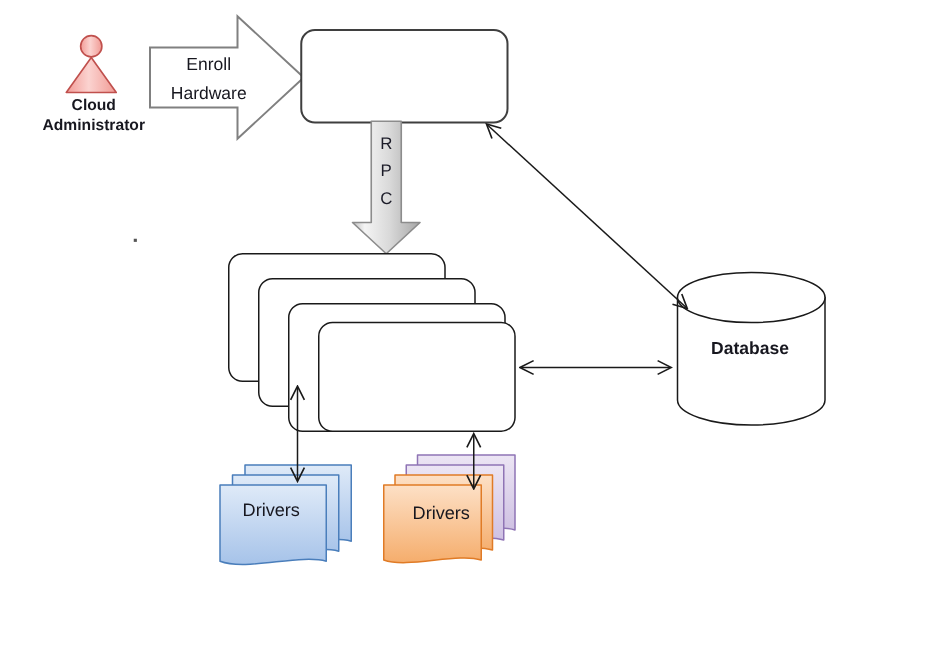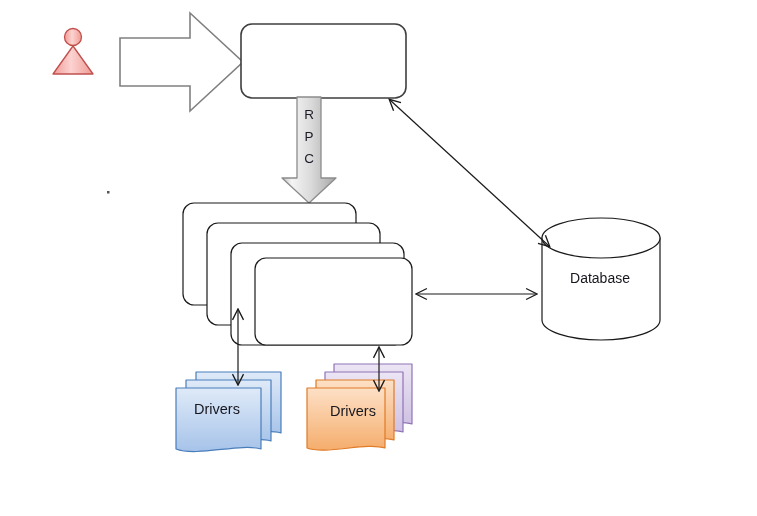--- a/index.html
+++ b/index.html
@@ -68,20 +68,21 @@
     left: 252px;
     top: 285px;
     width: 160px;
     font-size: 14.5px;
   }
   #database-label {
     left: 540px;
     top: 270px;
     width: 120px;
     font-size: 14px;
+    font-weight: bold;
   }
   #drivers-blue-label {
     left: 172px;
     top: 401px;
     width: 90px;
     font-size: 14.5px;
   }
   #drivers-orange-label {
     left: 308px;
     top: 403px;
@@ -182,21 +183,29 @@
       <line x1="238" y1="310" x2="238" y2="384" stroke="#1a1a1a" stroke-width="1.2" marker-start="url(#arrow-start)" marker-end="url(#arrow-end)"></line>
     </g>
 
     <g>
       <line x1="379" y1="348" x2="379" y2="390" stroke="#1a1a1a" stroke-width="1.2" marker-start="url(#arrow-start)" marker-end="url(#arrow-end)"></line>
     </g>
 
     <rect x="107" y="191" width="2.5" height="2.5" fill="#555555"></rect>
   </svg>
 
-
+  <div class="node-label" id="actor-label">
+    <span>Cloud</span><br>
+    <span>Administrator</span>
+  </div>
+
+  <div class="node-label" id="enroll-label">
+    <span>Enroll</span><br>
+    <span>Hardware</span>
+  </div>
 
 
   <div class="node-label" id="rpc-label">
     <span>R</span><br>
     <span>P</span><br>
     <span>C</span>
   </div>
 
 
   <div class="node-label" id="database-label">Database</div>

